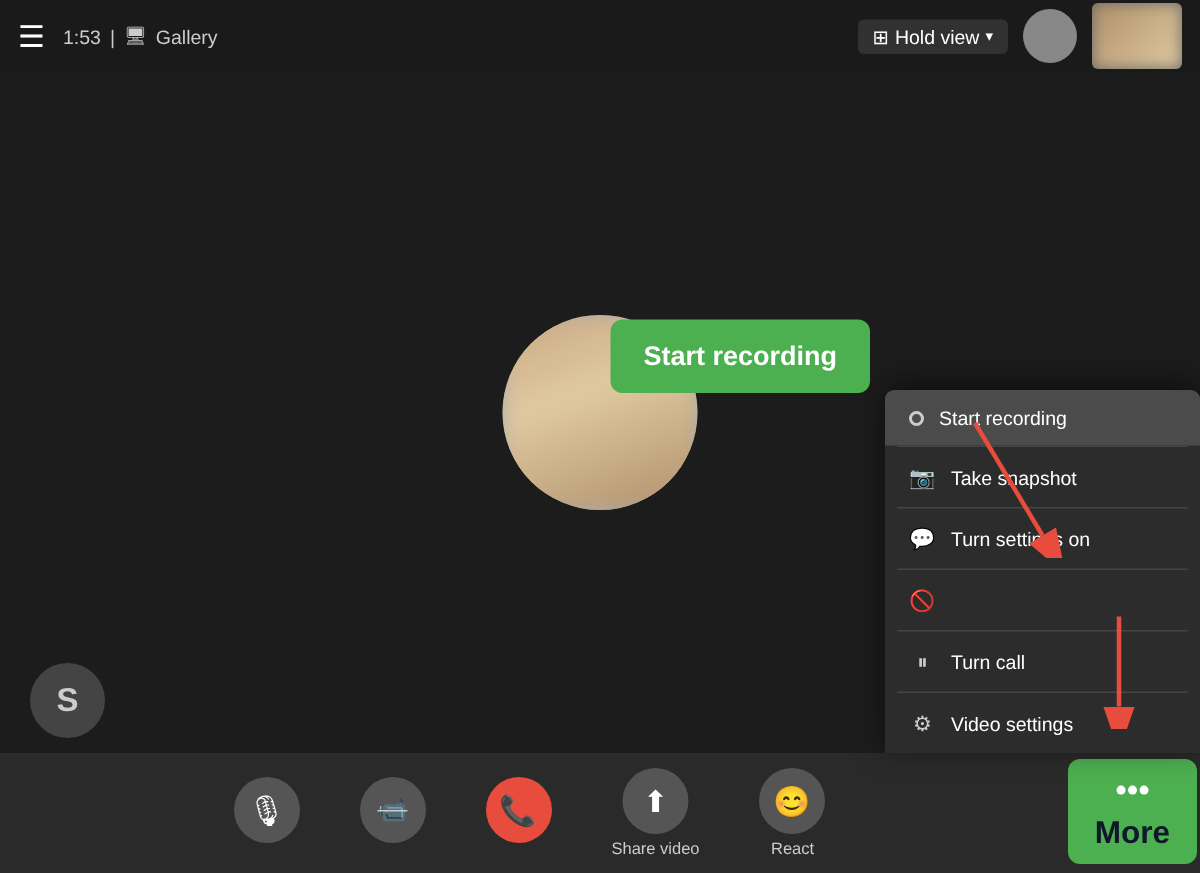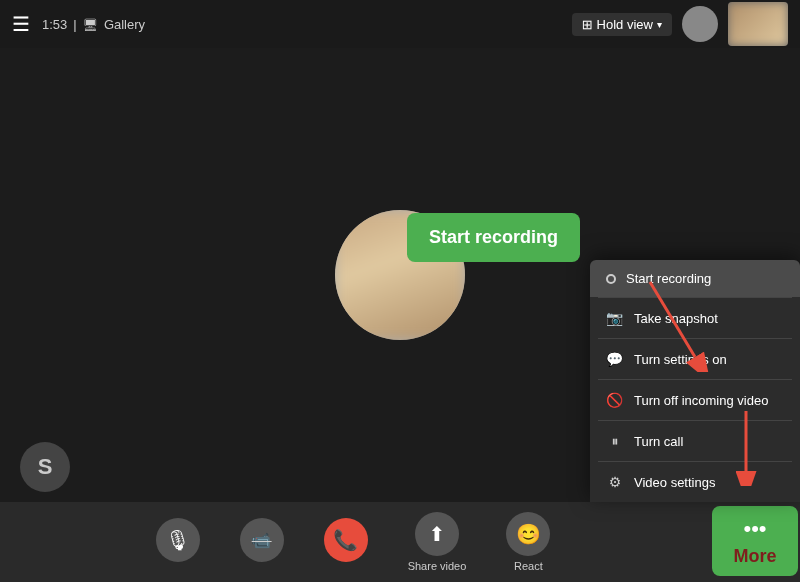--- a/index.html
+++ b/index.html
@@ -31,21 +31,21 @@
     }
     #hamburger-icon {
       color: #fff;
       font-size: 20px;
       cursor: pointer;
     }
     #call-info {
       color: #ccc;
       font-size: 13px;
       display: flex;
-      align-items: flex-end;
+      align-items: flex-start;
       gap: 6px;
     }
     #top-bar-right {
       display: flex;
       align-items: center;
       gap: 10px;
     }
     #grid-view-btn {
       color: #fff;
       font-size: 13px;
@@ -228,22 +228,22 @@
       border-radius: 8px;
       z-index: 50;
       display: flex;
       flex-direction: column;
       align-items: center;
       justify-content: center;
       gap: 4px;
       cursor: pointer;
     }
     #more-btn-highlight .more-label {
-      color: #7f1d1d;
-      font-size: 18px;
+      color: #0f172a;
+      font-size: 21px;
       font-weight: bold;
       text-align: center;
     }
     #more-btn-highlight .more-icon {
       color: #fff;
       font-size: 22px;
     }
 
     
     .face-blur {
@@ -340,21 +340,20 @@
     <span>Take snapshot</span>
   </div>
   <div class="separator"></div>
   <div class="menu-item">
     <div class="menu-item-icon">💬</div>
     <span>Turn settings on</span>
   </div>
   <div class="separator"></div>
   <div class="menu-item">
     <div class="menu-item-icon">🚫</div>
-    <span>Turn off incoming video</span>
   </div>
   <div class="separator"></div>
   <div class="menu-item">
     <div class="menu-item-icon">⏸</div>
     <span>Turn call</span>
   </div>
   <div class="separator"></div>
   <div class="menu-item">
     <div class="menu-item-icon">⚙</div>
     <span>Video settings</span>

